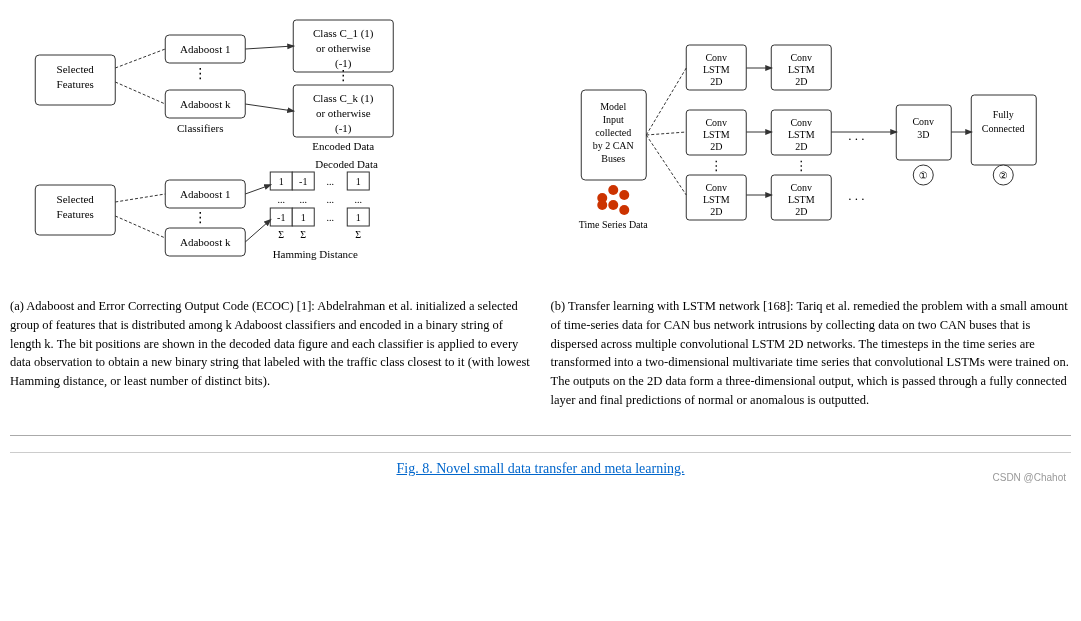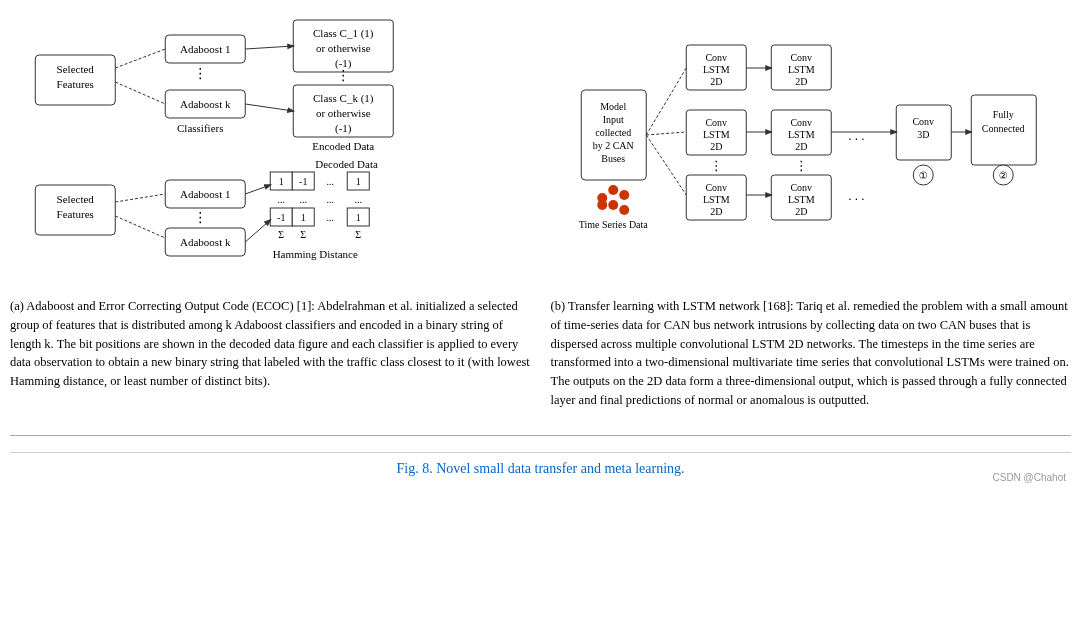--- a/index.html
+++ b/index.html
@@ -45,20 +45,21 @@
     .text-area p {
       margin-bottom: 4px;
     }
     .caption {
       text-align: center;
       color: #0066cc;
       font-size: 14px;
       margin-top: 10px;
       padding: 8px 0;
       border-top: 1px solid #ccc;
+      text-decoration: underline;
     }
     .watermark {
       position: absolute;
       bottom: 2px;
       right: 5px;
       font-size: 10px;
       color: #999;
       font-family: Arial, sans-serif;
       margin-left: 37px;
     }

